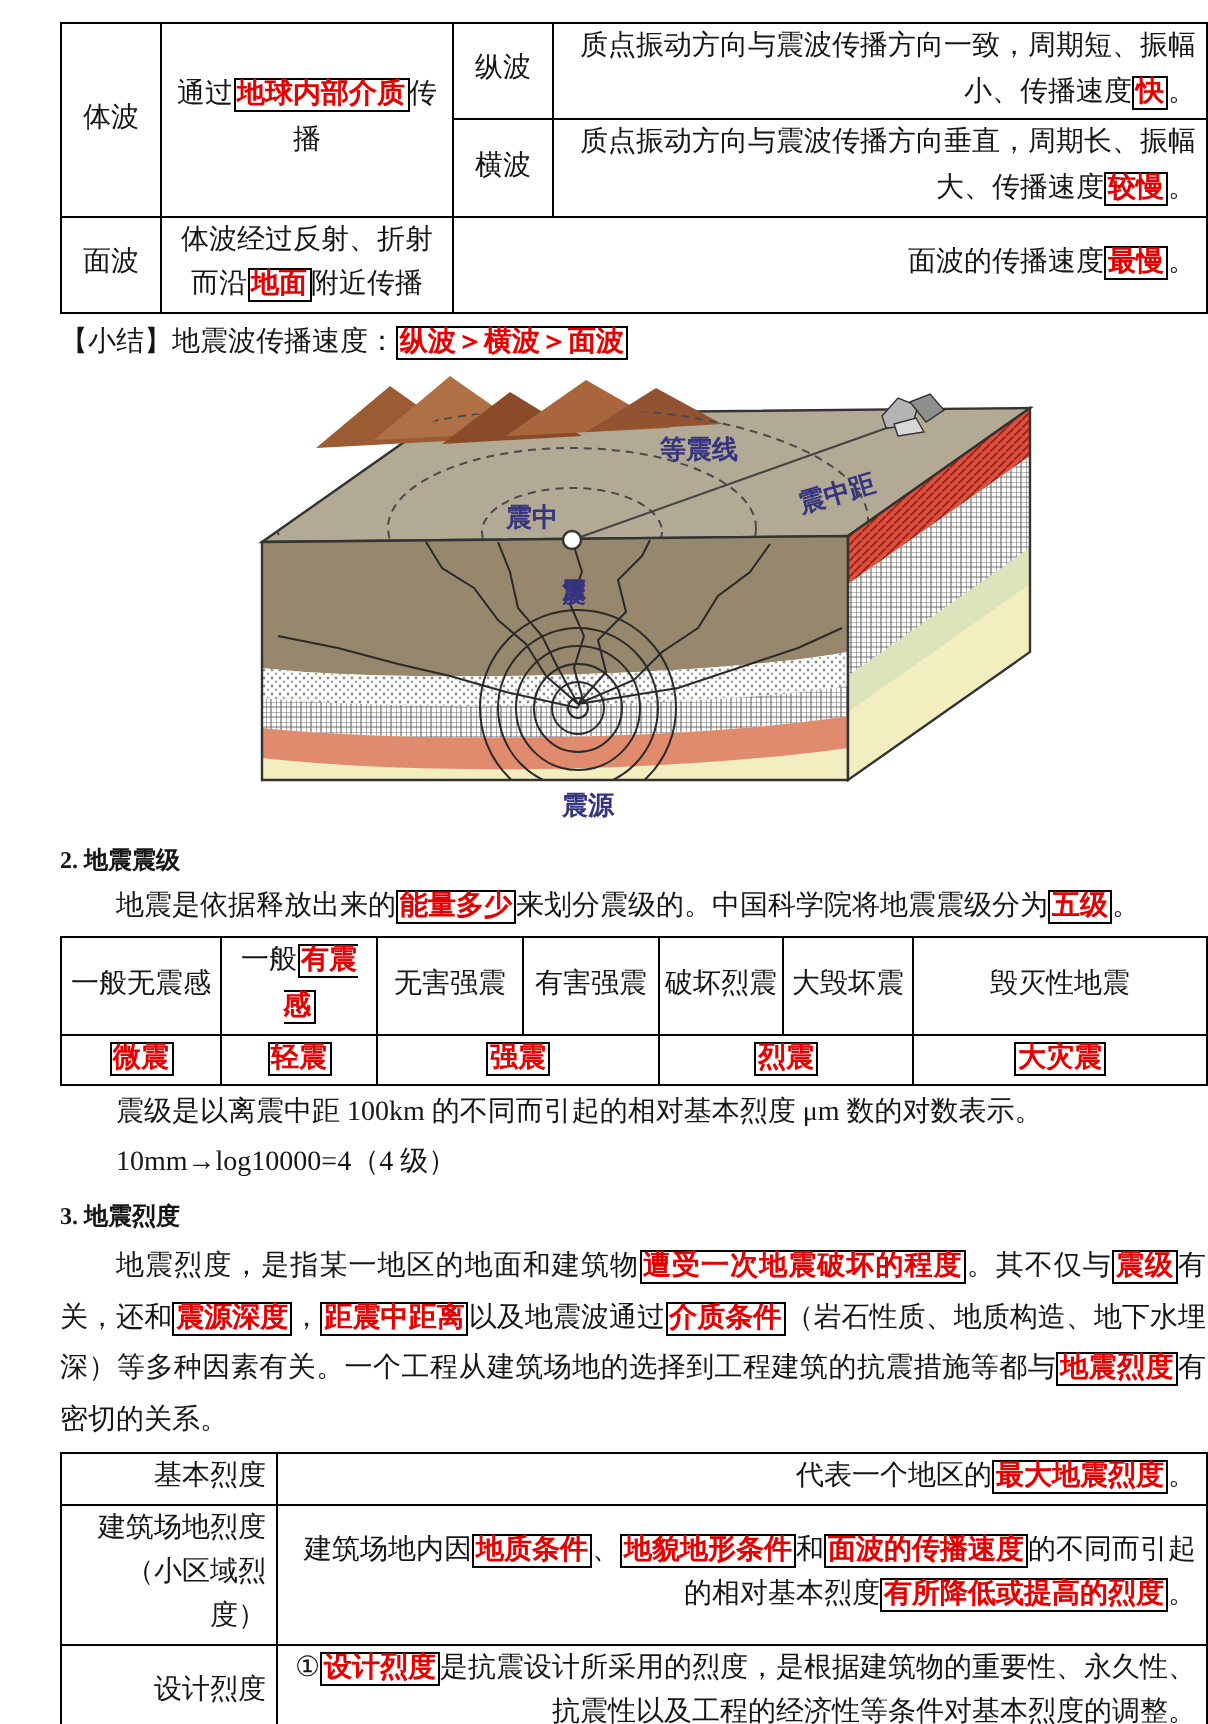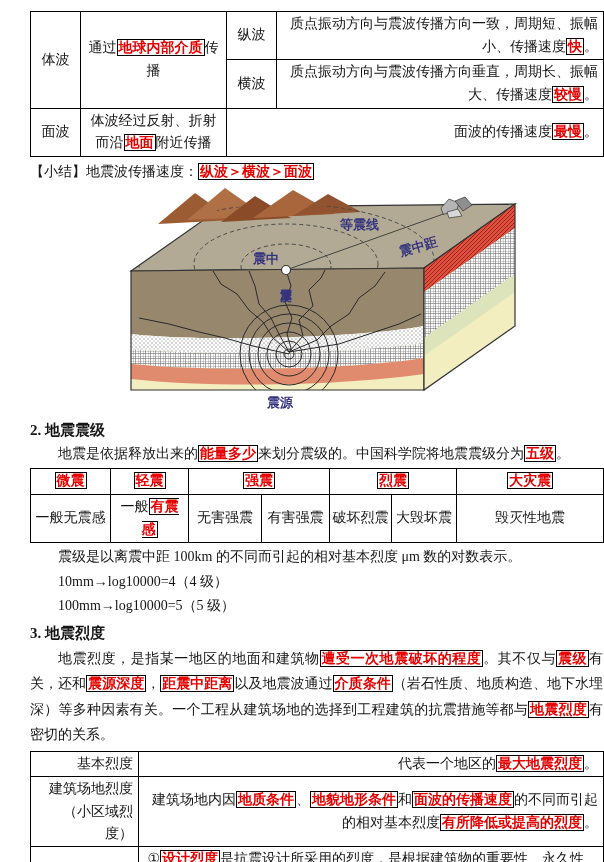--- a/index.html
+++ b/index.html
@@ -7,21 +7,21 @@
     width:604px;height:862px;overflow:hidden;
     font-family:"Liberation Serif","DejaVu Serif",serif;
     font-size:14px;color:#151515;
   }
   .page{padding:11px 0 0 30px;width:573px;}
   table{border-collapse:collapse;width:573px;table-layout:fixed;}
   td{border:1px solid #000;padding:1px 5px;line-height:1.62;vertical-align:middle;text-align:right;}
   .c{text-align:center;}
   .hl{color:#e60000;font-weight:bold;border:1px solid #000;padding:0 1px;margin-top:20px;}
   .summary-line{margin:4px 0 3px 0;line-height:22px;}
-  .section-heading{font-weight:bold;font-size:15px;margin:4px 0 2px 0;line-height:21px;}
+  .section-heading{font-weight:bold;font-size:12px;margin:4px 0 2px 0;line-height:21px;}
   .para{text-indent:2em;line-height:1.6;margin:0 0 3px 0;text-align:justify;}
   .para-tall{line-height:1.82;}
   .note-line{text-indent:2em;line-height:1.75;}
   .formula{padding-left:28px;line-height:1.75;}
   .grade-table{margin:2px 0 2px 0;}
   .grade-table td{text-align:center;padding:1px 2px;}
   .intensity-table td{line-height:1.6;}
   .term-cell{}
   
   .diagram{position:relative;width:420px;height:230px;margin:3px 0 2px 73px;}
@@ -154,63 +154,62 @@
         <polygon points="321,82 412,18 412,42 321,106" fill="url(#phatch)"></polygon>
         <polygon points="321,106 412,42 412,88 321,152" fill="#ffffff"></polygon>
         <polygon points="321,106 412,42 412,88 321,152" fill="url(#pgrid)"></polygon>
         <polygon points="321,152 412,88 412,106 321,170" fill="#dde4bb"></polygon>
         <polygon points="321,82 412,18 412,140 321,204" fill="none" stroke="#333" stroke-width="1.2"></polygon>
       </g>
 
       <circle cx="183" cy="84" r="4.5" fill="#ffffff" stroke="#333" stroke-width="1.2"></circle>
     </svg>
 
-    <div class="dlabel" style="left:237px;top:30px;">等震线</div>
+    <div class="dlabel" style="left:227px;top:30px;">等震线</div>
     <div class="dlabel" style="left:296px;top:52px;transform:rotate(-16deg);">震中距</div>
     <div class="dlabel" style="left:150px;top:64px;">震中</div>
     <div class="dlabel vlabel" style="left:176px;top:94px;height:62px;">震源深度</div>
-    <div class="dlabel" style="left:164px;top:208px;">震源</div>
+    <div class="dlabel" style="left:178px;top:208px;">震源</div>
   </div>
 
   <div class="section-heading">2. 地震震级</div>
   <div class="para"><span>地震是依据释放出来的</span><span class="hl">能量多少</span><span>来划分震级的。中国科学院将地震震级分为</span><span class="hl">五级</span><span>。</span></div>
 
   <table class="grade-table">
     <colgroup>
         <col style="width:80px">
         <col style="width:78px">
         <col style="width:73px">
         <col style="width:68px">
         <col style="width:62px">
         <col style="width:65px">
         <col style="width:147px">
       </colgroup>
     <tbody>
         <tr>
-      <td><span class="hl">微震</span></td>
-      <td><span class="hl">轻震</span></td>
-      <td colspan="2"><span class="hl">强震</span></td>
-      <td colspan="2"><span class="hl">烈震</span></td>
-      <td><span class="hl">大灾震</span></td>
-    </tr>
-    <tr>
       <td><span>一般无震感</span></td>
       <td><span>一般</span><span class="hl">有震感</span></td>
       <td><span>无害强震</span></td>
       <td><span>有害强震</span></td>
       <td><span>破坏烈震</span></td>
       <td><span>大毁坏震</span></td>
       <td><span>毁灭性地震</span></td>
     </tr>
+    <tr>
+      <td><span class="hl">微震</span></td>
+      <td><span class="hl">轻震</span></td>
+      <td colspan="2"><span class="hl">强震</span></td>
+      <td colspan="2"><span class="hl">烈震</span></td>
+      <td><span class="hl">大灾震</span></td>
+    </tr>
   </tbody>
     </table>
 
   <div class="note-line">震级是以离震中距 100km 的不同而引起的相对基本烈度 μm 数的对数表示。</div>
   <div class="formula">10mm→log10000=4（4 级）</div>
-  <div class="formula">100mm→log10000=5（5 级）</div>
 
   <div class="section-heading">3. 地震烈度</div>
   <div class="para para-tall"><span>地震烈度，是指某一地区的地面和建筑物</span><span class="hl">遭受一次地震破坏的程度</span><span>。其不仅与</span><span class="hl">震级</span><span>有关，还和</span><span class="hl">震源深度</span><span>，</span><span class="hl">距震中距离</span><span>以及地震波通过</span><span class="hl">介质条件</span><span>（岩石性质、地质构造、地下水埋深）等多种因素有关。一个工程从建筑场地的选择到工程建筑的抗震措施等都与</span><span class="hl">地震烈度</span><span>有密切的关系。</span></div>
 
   <table class="intensity-table">
     <colgroup>
         <col style="width:108px">
         <col style="width:465px">
       </colgroup>
     <tbody>

